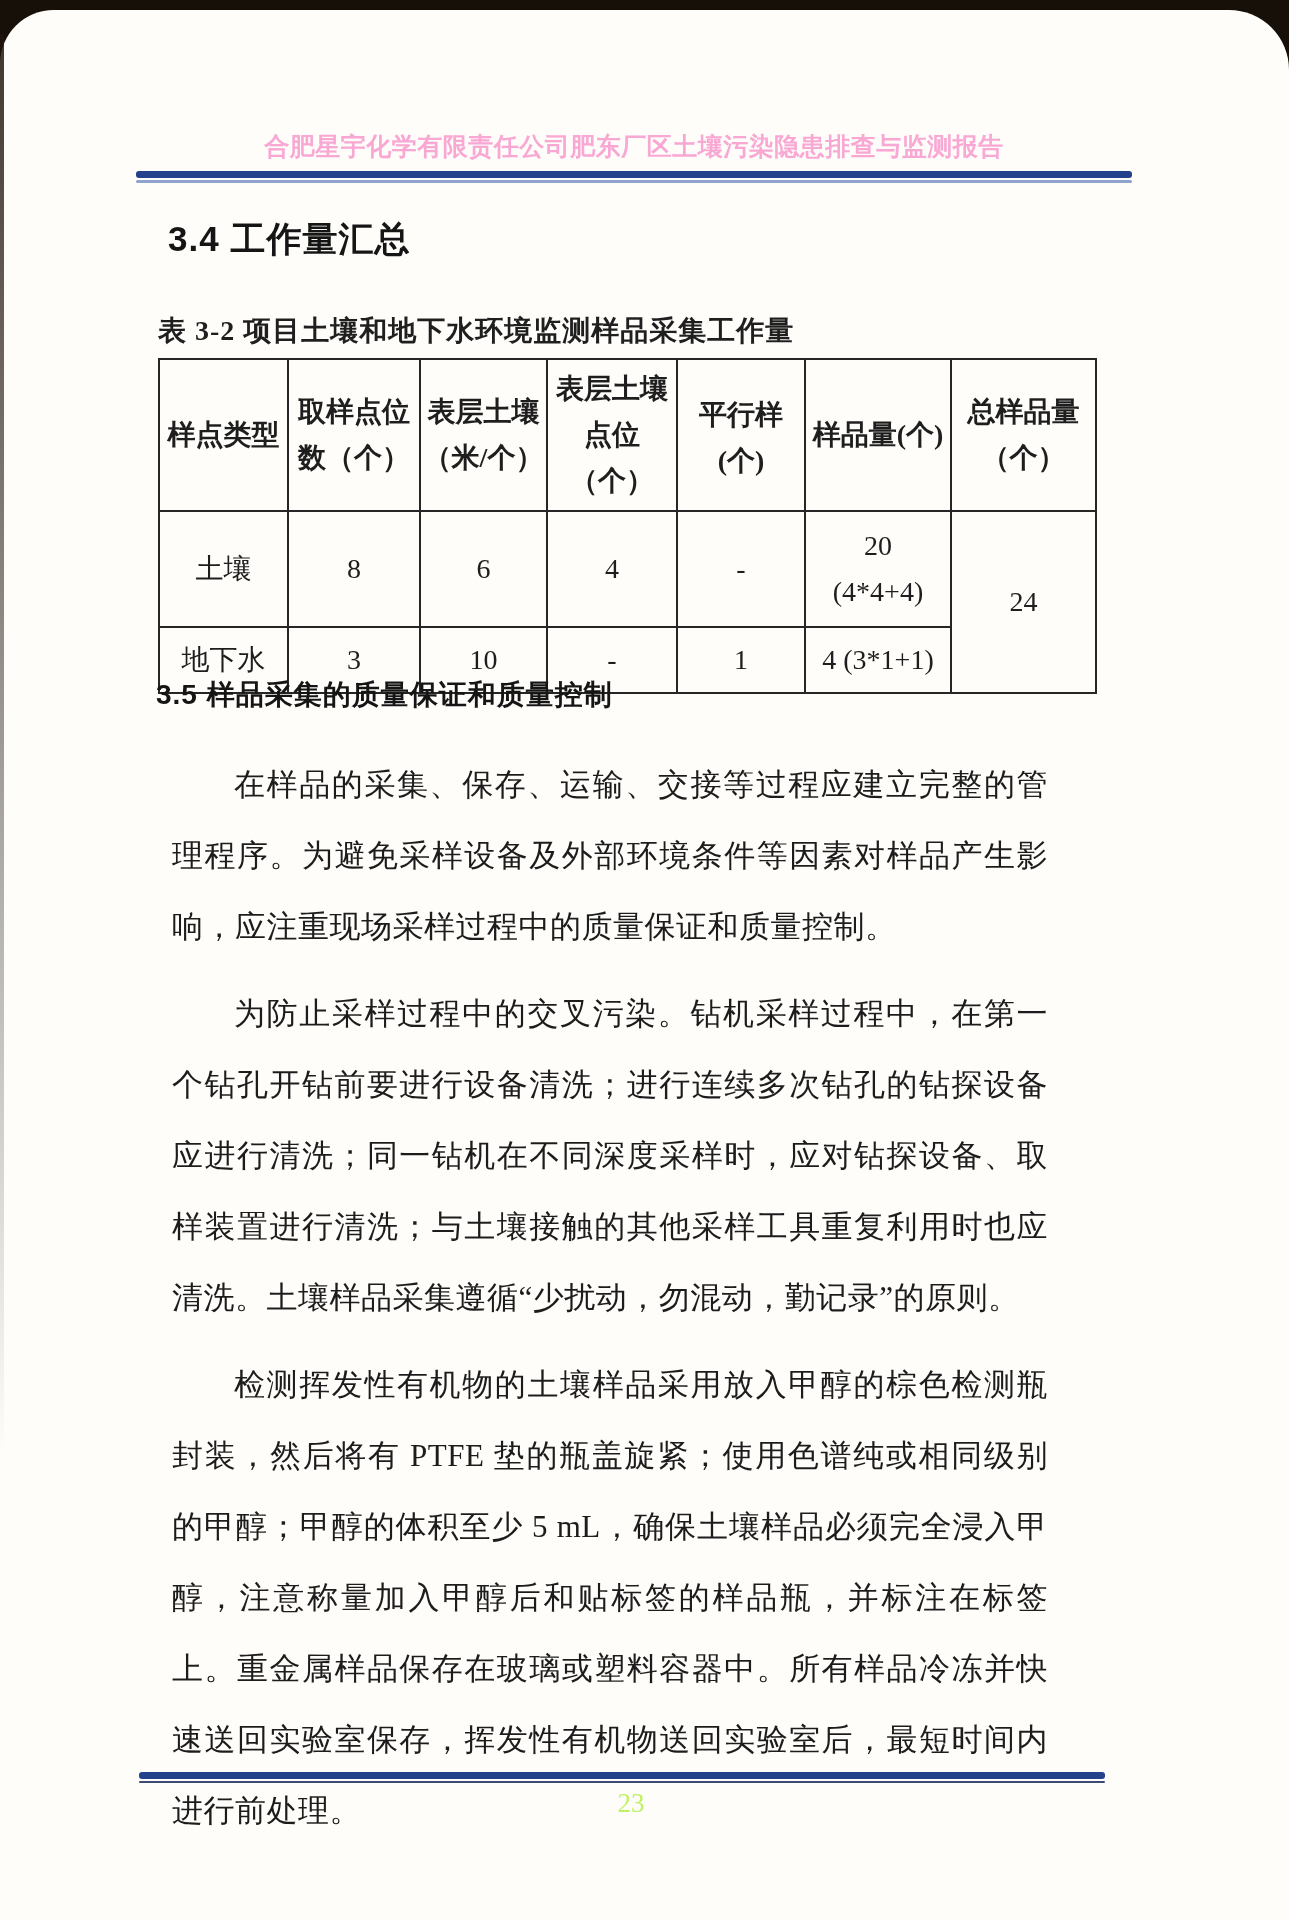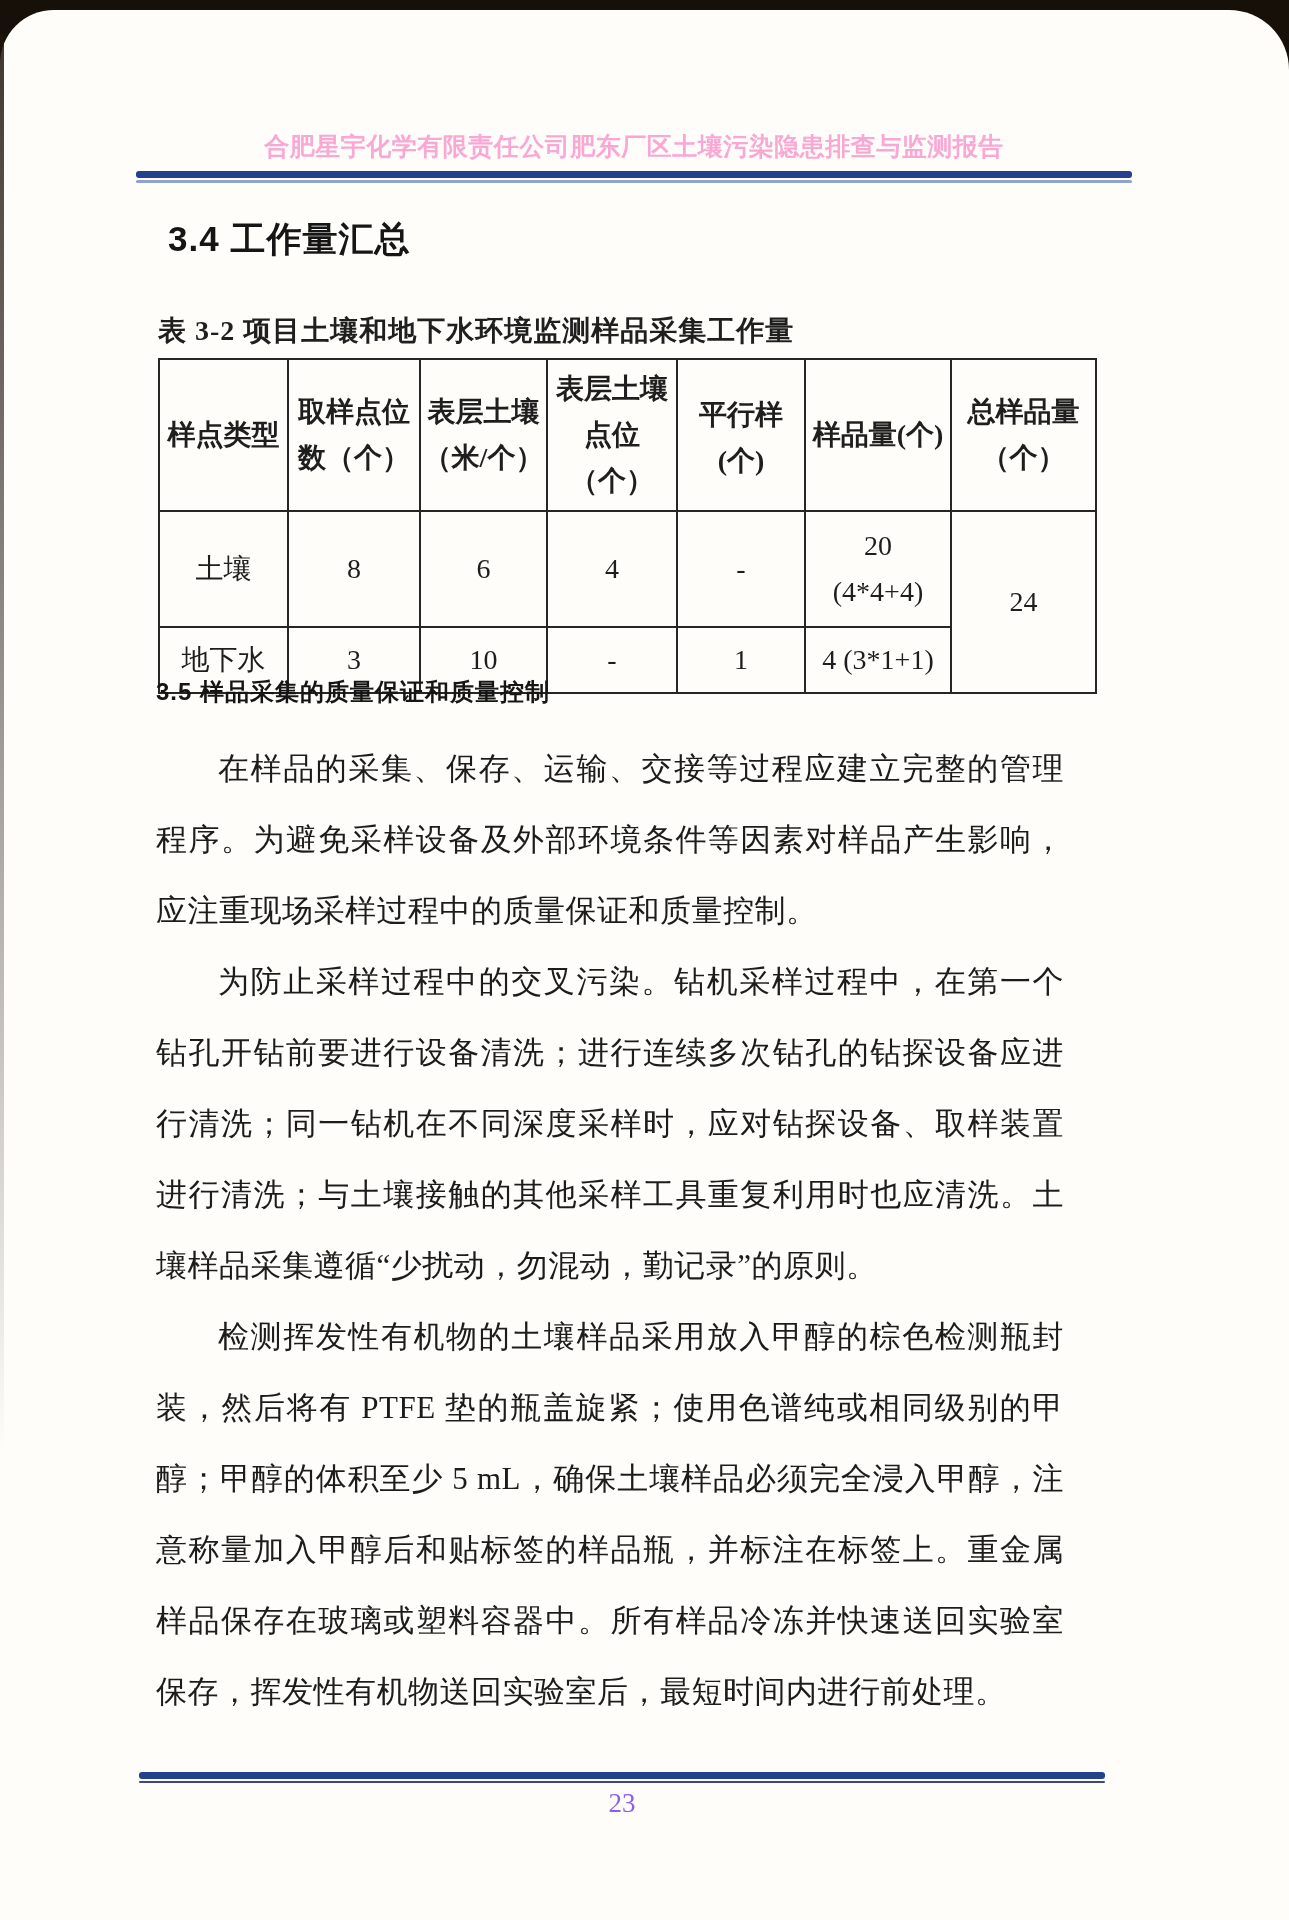--- a/index.html
+++ b/index.html
@@ -46,34 +46,34 @@
     font-size:28px;color:#1e1e1e;white-space:pre-line;padding:0;line-height:46px;
   }
   table.work tr.hdr td{font-weight:bold;height:118px;}
   table.work td.top-align{vertical-align:top;padding-top:32px;}
   table.work tr.r1 td{height:114px;}
   table.work tr.r2 td{height:64px;}
 
   .h-35{
     position:absolute;top:676px;left:156px;
     font-family:"Liberation Sans","DejaVu Sans",sans-serif;
-    font-size:24px;font-weight:bold;color:#151515;letter-spacing:1px;
+    font-size:28px;font-weight:bold;color:#151515;letter-spacing:1px;
   }
   .bodytext{
     position:absolute;top:733px;left:156px;width:908px;
     font-size:31px;line-height:71px;text-align:justify;color:#1c1c1c;
   }
-  .bodytext p{margin:0;text-indent:2em;letter-spacing:.5px;}
+  .bodytext p{margin:16px;text-indent:2em;letter-spacing:.5px;}
 
   .footer-rule{position:absolute;top:1772px;left:139px;width:966px;}
   .footer-rule .rule-thick{height:7px;background:#24418c;}
   .footer-rule .rule-thin{height:2px;background:#3c4a78;margin-top:2px;}
   .page-num{
-    position:absolute;top:1788px;left:139px;width:966px;
-    text-align:center;font-size:27px;color:#8b5cf6;
+    position:absolute;top:1788px;left:148px;width:966px;
+    text-align:center;font-size:27px;color:#bef264;
   }
 </style>
 </head>
 <body>
 
 <div class="sheet"></div>
 <div class="edge-sliver"></div>
 
 <div class="content">
 

